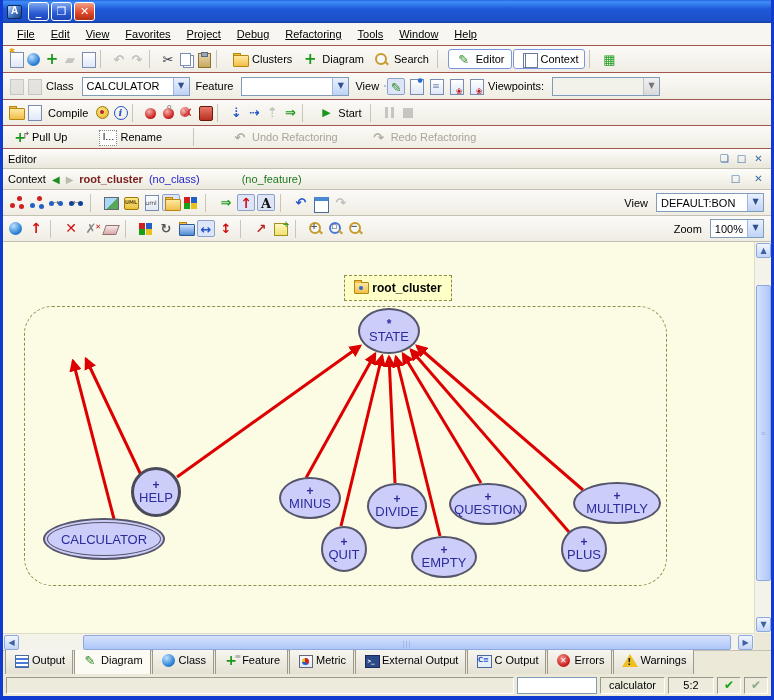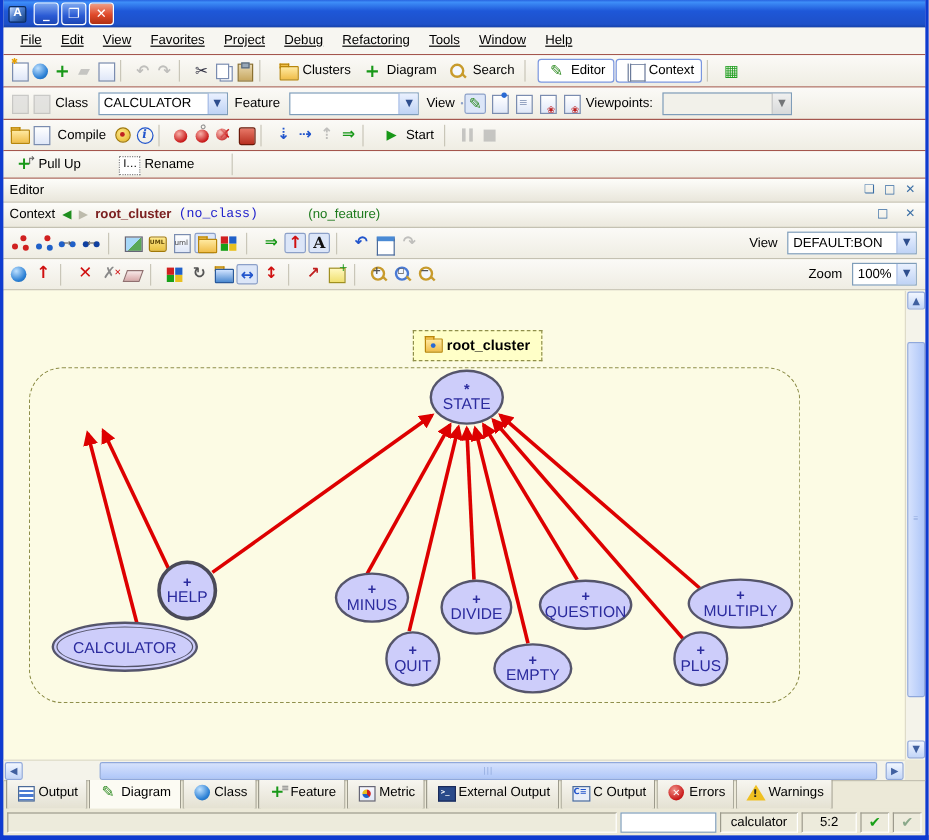--- a/index.html
+++ b/index.html
@@ -188,21 +188,21 @@
   .pane-hdr { height:20px; flex:0 0 20px; display:flex; align-items:center; padding:0 5px;
     background:linear-gradient(#FDFDFA,#E9E6DB); border-bottom:1px solid #C4C1B2; }
   .pane-hdr .sp { flex:1; }
   .phbtn { width:15px; height:14px; margin-left:2px; text-align:center; font:10px/14px "DejaVu Sans",sans-serif; color:#3A6EA5; }
 
   .context-bar { height:21px; flex:0 0 21px; display:flex; align-items:center; padding:0 5px; gap:6px;
     background:linear-gradient(#FDFDFA,#ECE9DE); border-bottom:1px solid #C4C1B2; }
   .ctx-back { color:#1E8E1E; font-size:10px; }
   .ctx-fwd { color:#BDBBAC; font-size:10px; }
   .ctx-cluster { color:#7B2020; font-weight:bold; }
-  .ctx-noclass { color:#2222CC;font-family:Liberation Mono, monospace; }
+  .ctx-noclass { color:#2222CC; }
   .ctx-nofeature { color:#1E7A1E;margin-left:36px; }
 
   .dtoolbar { height:26px; flex:0 0 26px; display:flex; align-items:center; padding:0 4px;
     background:linear-gradient(#FBFAF7,#EFEDE3); border-bottom:1px solid #C4C1B2; gap:1px; }
   .dtoolbar .sp { flex:1; }
 
   
   .canvas { position:relative; flex:1; background:#FCFBE4; overflow:hidden; }
   .cluster-boundary { position:absolute; left:21px; top:64px; width:643px; height:280px;
     border:1px dashed #8F8F4B; border-radius:28px; }
@@ -415,20 +415,28 @@
   <div class="toolbar tb4" data-name="refactoring-toolbar">
     <span class="tbtn" data-name="pull-up-button">
       <span class="tbicon" data-name="pull-up-icon"></span>
       <span>Pull Up</span>
     </span>
     <span class="tbtn" data-name="rename-button">
       <span class="tbicon" data-name="rename-icon"></span>
       <span>Rename</span>
     </span>
     <span class="tsep" data-name="toolbar-separator"></span>
+    <span class="tbtn disabled" data-name="undo-refactoring-button">
+      <span class="tbicon" data-name="undo-refactoring-icon"></span>
+      <span>Undo Refactoring</span>
+    </span>
+    <span class="tbtn disabled" data-name="redo-refactoring-button">
+      <span class="tbicon" data-name="redo-refactoring-icon"></span>
+      <span>Redo Refactoring</span>
+    </span>
   </div>
 
   <div class="pane-hdr" data-name="editor-pane-header">
     <span data-name="editor-pane-title">Editor</span>
     <span class="sp"></span>
     <span class="phbtn" data-name="undock-pane-icon">❏</span>
     <span class="phbtn" data-name="maximize-pane-icon">□</span>
     <span class="phbtn" data-name="close-pane-icon">✕</span>
   </div>
 

